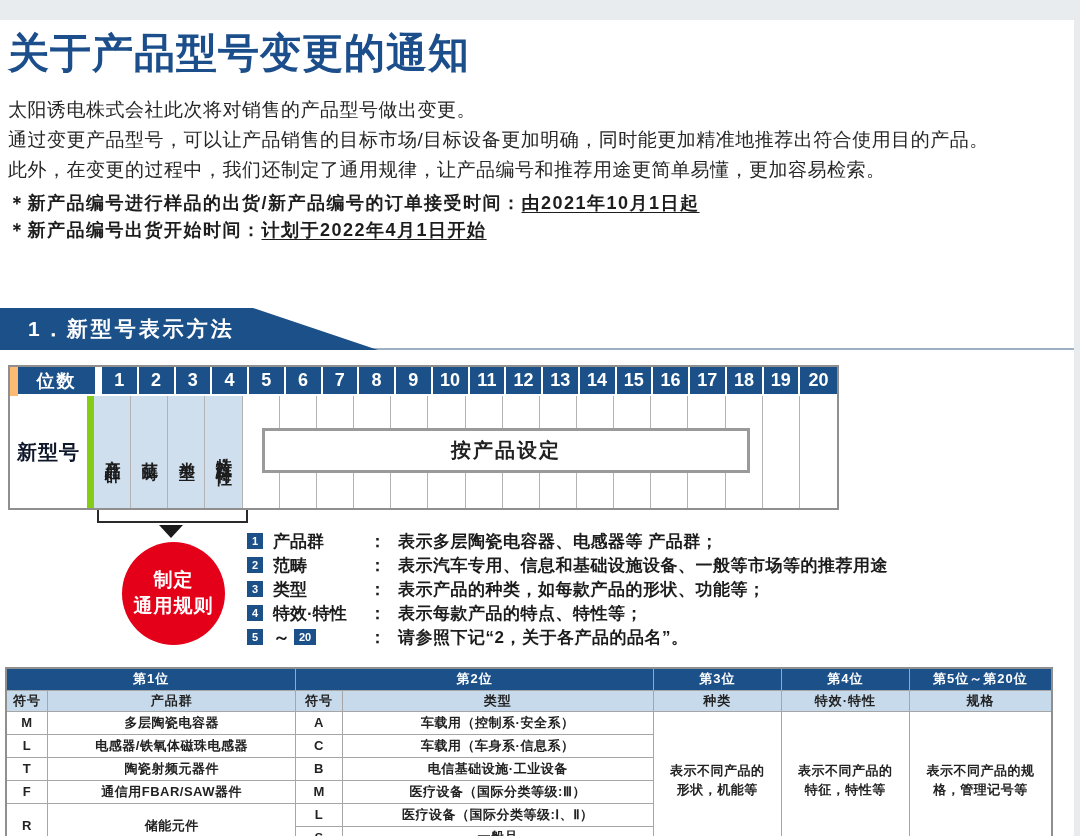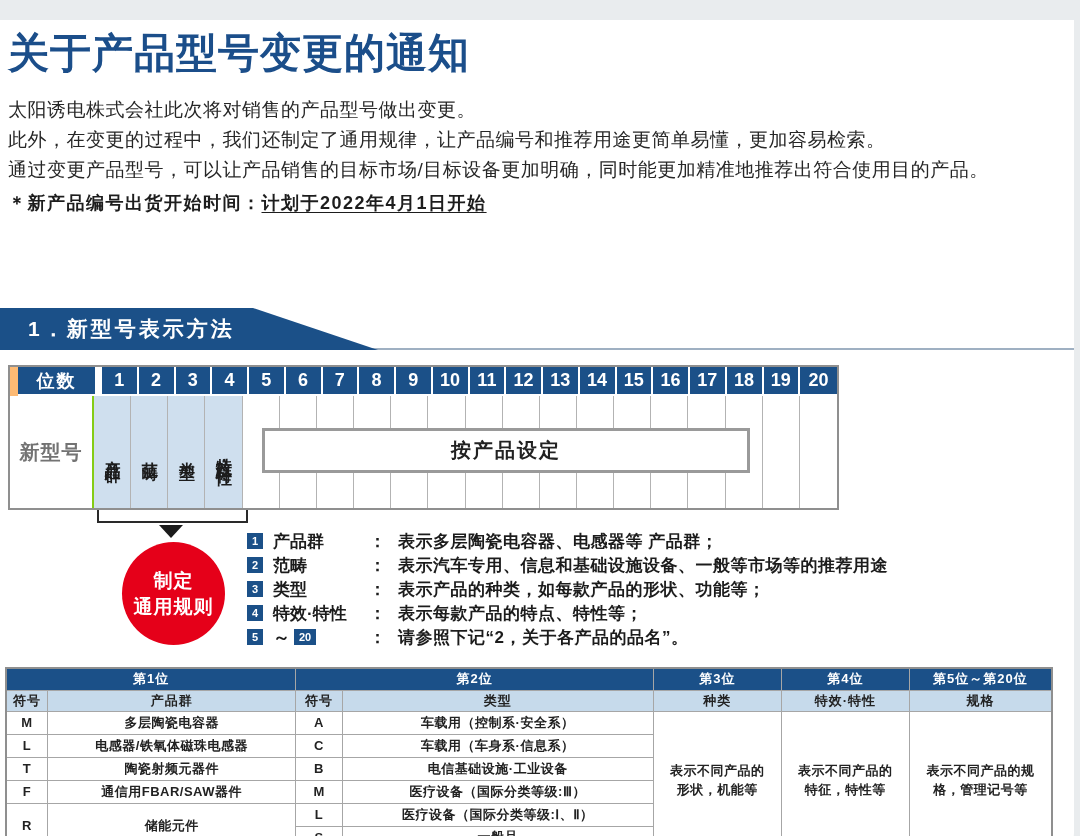--- a/index.html
+++ b/index.html
@@ -27,35 +27,35 @@
   .digit-table { position:absolute; left:8px; top:345px; width:831px; border:2px solid #8f8f8f; background:#fff; }
   .dt-head { display:grid; grid-template-columns:84px repeat(20,1fr); background:#fdba74;padding-left:8px; }
   .dt-head .cell { height:29px; background:#1b5088; color:#fff; font-weight:bold; font-size:18px;
                    display:flex; align-items:center; justify-content:center;
                    border-right:2px solid #fff; border-bottom:2px solid #fff; }
   .dt-head .cell:last-child { border-right:none; }
   .dt-head .cell.poslabel { border-right:7px solid #fff; letter-spacing:2px; }
   .dt-body { display:grid; grid-template-columns:84px repeat(20,1fr); }
   .dt-body .cell { height:112px; border-right:1px solid #b3b3b3; display:flex; align-items:center; justify-content:center; }
   .dt-body .cell:last-child { border-right:none; }
-  .dt-body .rowlabel { font-size:20px; font-weight:600; color:#737373; border-right:2px solid #84cc16; letter-spacing:1px; }
+  .dt-body .rowlabel { font-size:20px; font-weight:600; color:#0f172a; border-right:7px solid #84cc16; letter-spacing:1px; }
   .dt-body .fixed { background:#cfdfee; writing-mode:vertical-rl; text-orientation:upright;
                     font-size:16px; font-weight:bold; color:#1c1c1c; letter-spacing:3px; }
   .product-box { position:absolute; left:252px; top:61px; width:488px; height:45px; background:#fff;
                  border:3px solid #9a9a9a; display:flex; align-items:center; justify-content:center;
                  font-size:20px; font-weight:bold; color:#222; letter-spacing:2px; }
 
   
   .brace { position:absolute; left:97px; top:490px; width:151px; height:13px;
            border-left:2px solid #2a2a2a; border-right:2px solid #2a2a2a; border-bottom:2px solid #2a2a2a; }
   .tri { position:absolute; left:159px; top:505px; width:0; height:0;
          border-left:12px solid transparent; border-right:12px solid transparent; border-top:13px solid #1b1b1b; }
   .red-circle { position:absolute; left:122px; top:522px; width:103px; height:103px; border-radius:50%;
                 background:#e50019; color:#fff; display:flex; flex-direction:column; align-items:center;
-                justify-content:center; font-weight:bold; font-size:19px; line-height:26px; letter-spacing:1px; text-align:center; }
+                justify-content:center; font-weight:bold; font-size:19px; line-height:26px; letter-spacing:1px; text-align:center;font-family:Liberation Mono, monospace; }
 
   
   .legend { position:absolute; left:247px; top:512px; }
   .legend-row { display:flex; align-items:center; height:18px; margin-bottom:6px; }
   .num-sq { min-width:16px; height:16px; background:#1b5088; color:#fff; font-size:11px; font-weight:bold;
             display:flex; align-items:center; justify-content:center; margin-right:10px; padding:0 2px; }
   .num-sq.wide { min-width:22px; }
   .legend-label { width:96px; font-size:17px; font-weight:600; color:#1c1c1c; display:flex; align-items:center; }
   .legend-label .tilde { margin-right:4px; font-weight:600; }
   .legend-colon { font-size:17px; font-weight:600; color:#1c1c1c; margin-right:12px; }
@@ -72,24 +72,25 @@
 </style>
 </head>
 <body>
 
 <div class="page">
 
   <div class="content">
     <div class="title">关于产品型号变更的通知</div>
     <div class="intro">
       <p>太阳诱电株式会社此次将对销售的产品型号做出变更。</p>
+      <p>通过变更产品型号，可以让产品销售的目标市场/目标设备更加明确，同时能更加精准地推荐出符合使用目的产品。</p>
       <p>此外，在变更的过程中，我们还制定了通用规律，让产品编号和推荐用途更简单易懂，更加容易检索。</p>
-      <p>通过变更产品型号，可以让产品销售的目标市场/目标设备更加明确，同时能更加精准地推荐出符合使用目的产品。</p>
     </div>
     <div class="notes">
+      <p><span>＊新产品编号进行样品的出货/新产品编号的订单接受时间：</span><u>由2021年10月1日起</u></p>
       <p><span>＊新产品编号出货开始时间：</span><u>计划于2022年4月1日开始</u></p>
     </div>
   </div>
 
   <div class="banner-line"></div>
   <div class="banner">1．新型号表示方法</div>
 
   <div class="digit-table">
     <div class="dt-head">
       <div class="cell poslabel">位数</div>

